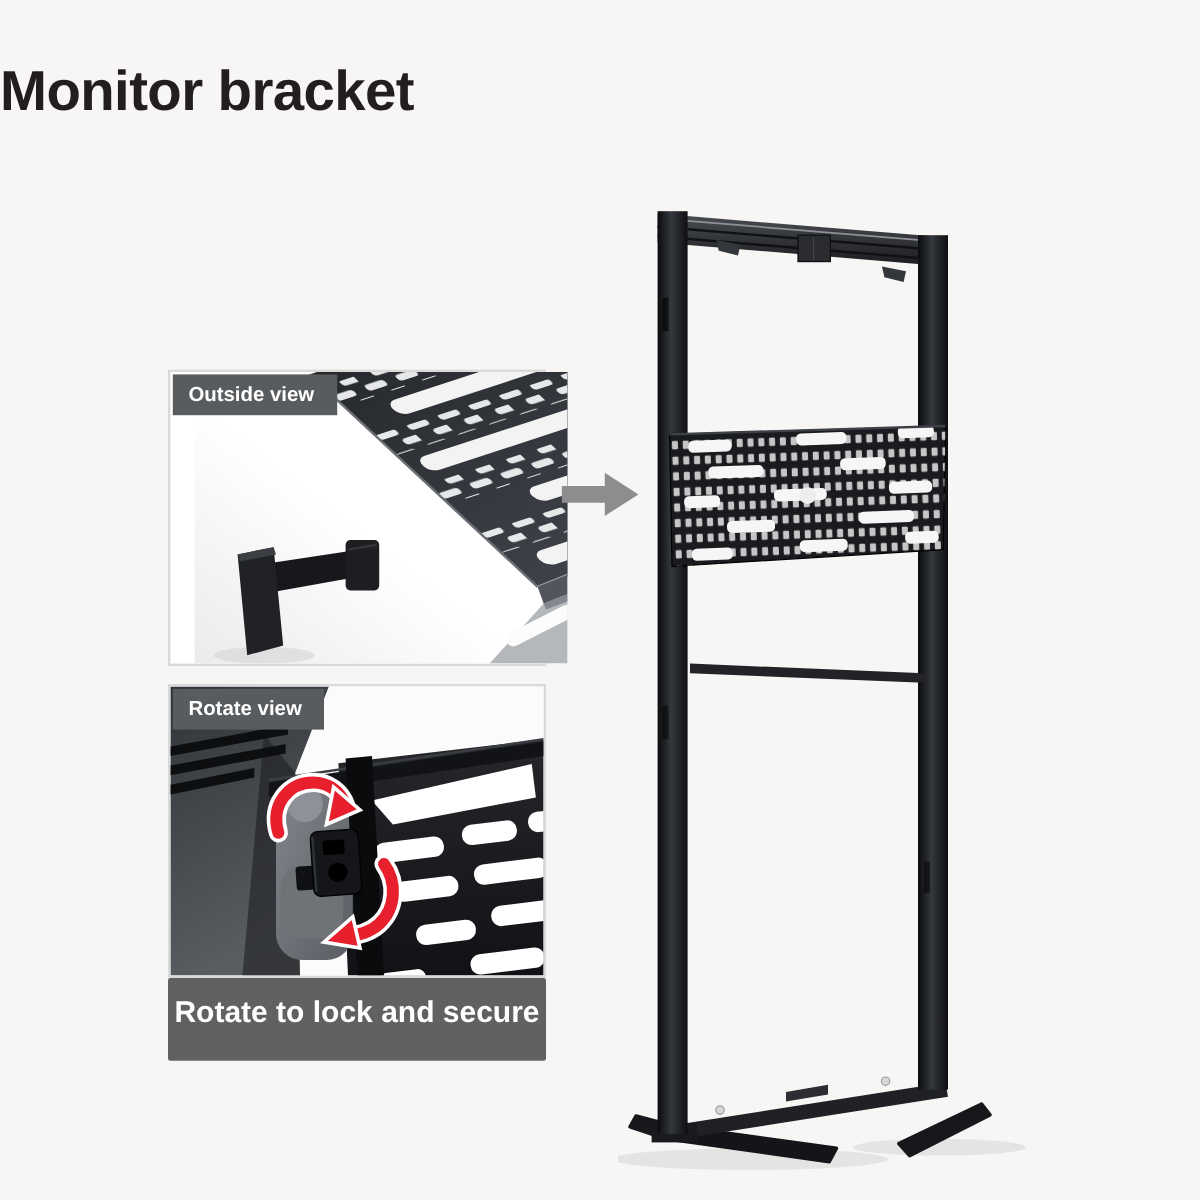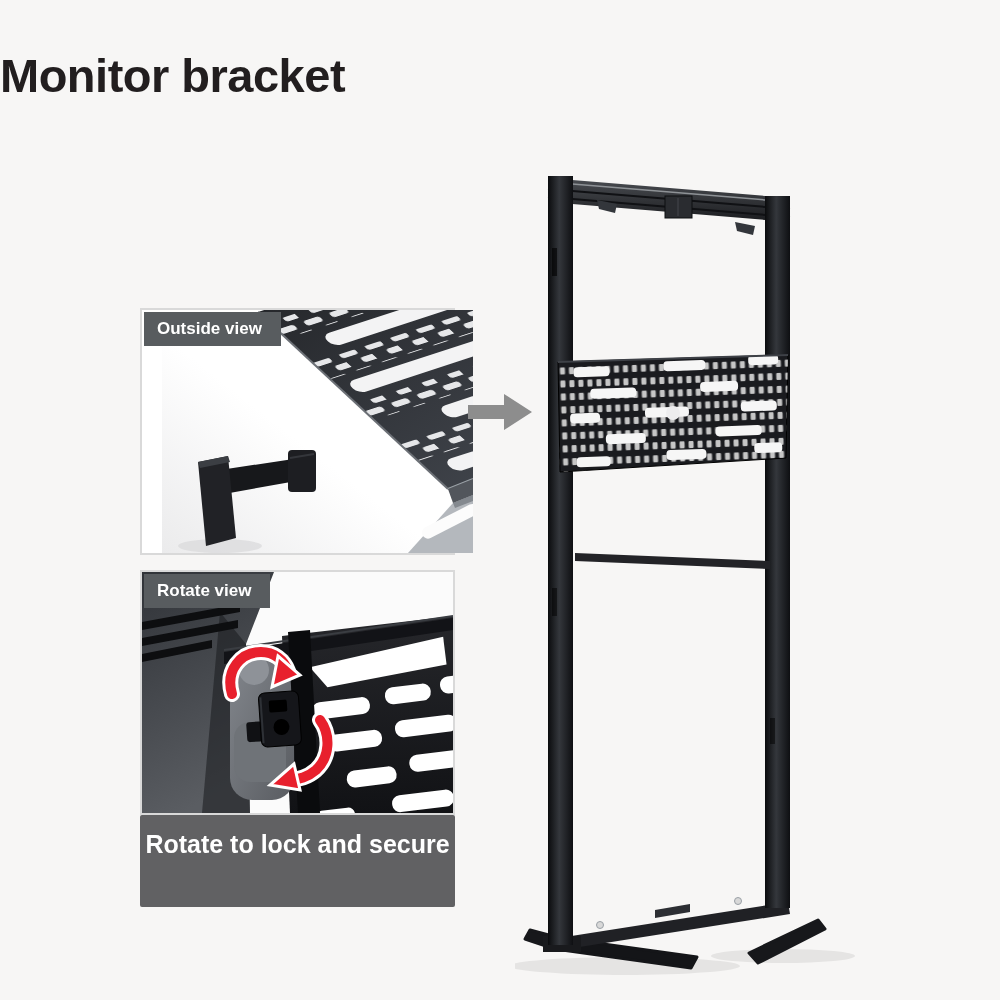--- a/index.html
+++ b/index.html
@@ -21,21 +21,21 @@
   .panel-inside{top:570px;height:245px;}
   .photo-panel svg{display:block;}
   .view-label{
     position:absolute;top:2px;left:2px;
     background:#585c5f;color:#ffffff;
     font-size:17px;font-weight:bold;
     padding:8px 19px 9px 13px;line-height:1;
     white-space:nowrap;
   }
   .caption-box{
-    position:absolute;left:140px;top:815px;width:315px;height:92px;
+    position:absolute;left:140px;top:815px;width:315px;height:69px;
     box-sizing:border-box;background:#616163;border-radius:2px;
     color:#ffffff;text-align:center;padding-top:13px;
     font-size:25px;font-weight:bold;line-height:33px;
   }
   .flow-arrow{position:absolute;left:468px;top:390px;}
   .stand-figure{position:absolute;left:515px;top:158px;}
 </style>
 </head>
 <body>
 

